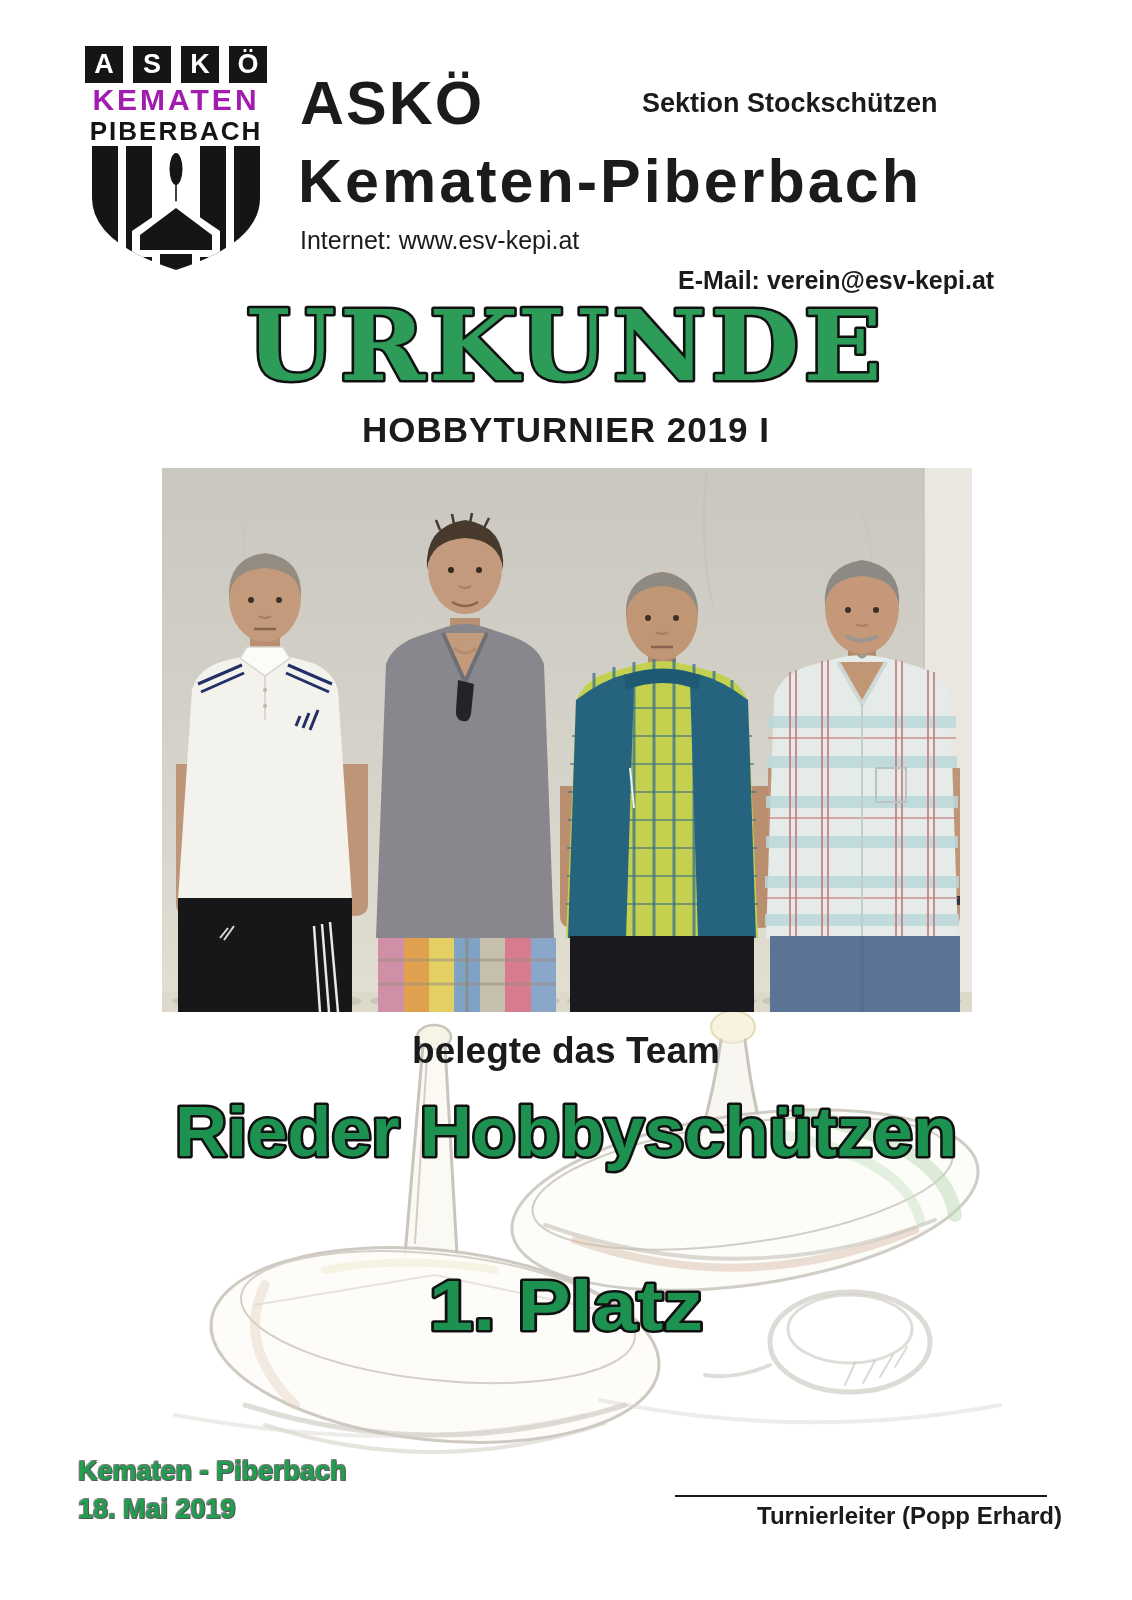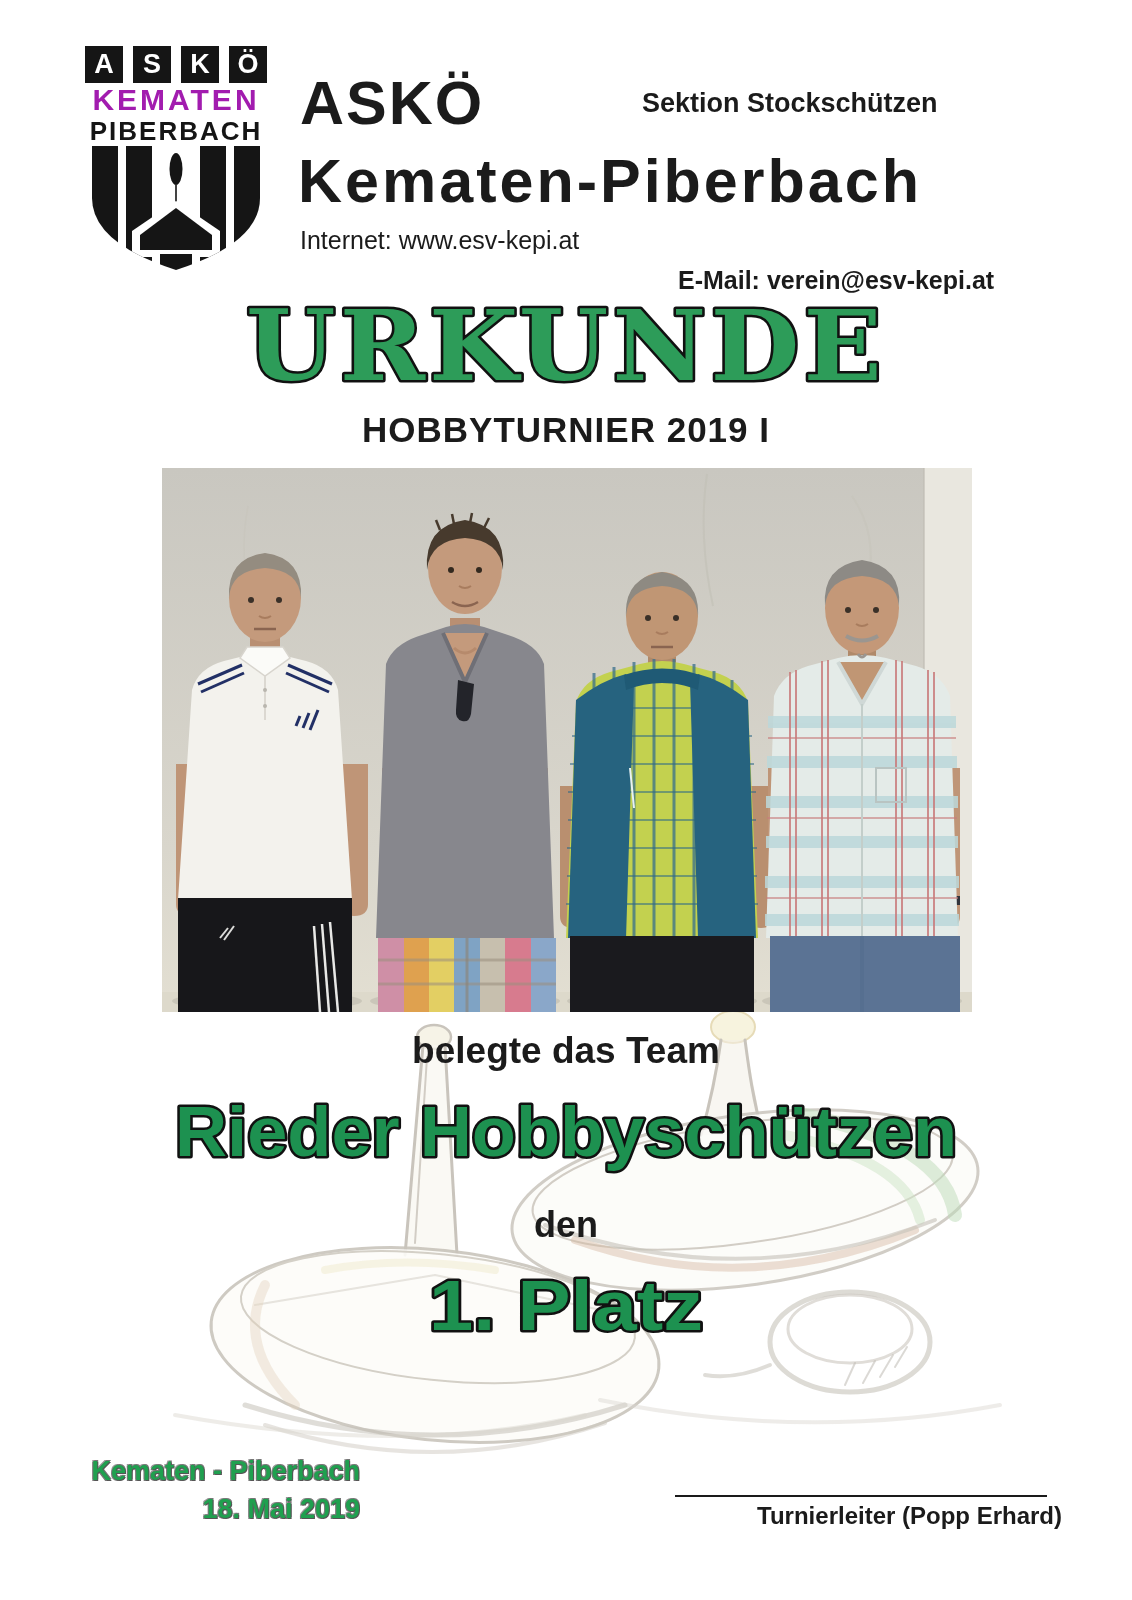--- a/index.html
+++ b/index.html
@@ -32,21 +32,21 @@
     font-size:35px;font-weight:800;letter-spacing:1px;}
   #line1{left:0;top:1030px;width:1132px;text-align:center;font-size:37px;font-weight:800;z-index:3;}
   #team-svg{top:1084px;height:100px;z-index:3;}
   #line2{left:0;top:1204px;width:1132px;text-align:center;font-size:36px;font-weight:800;z-index:3;}
   #rank-svg{top:1258px;height:100px;z-index:3;}
   
   #photo{left:162px;top:468px;width:810px;height:544px;z-index:2;}
   
   #watermark{left:105px;top:985px;width:920px;height:500px;z-index:1;}
   
-  #footer-date{left:78px;top:1456px;width:282px;text-align:right;z-index:4;
+  #footer-date{left:78px;top:1456px;width:282px;text-align:left;z-index:4;
     font-weight:800;font-size:27px;color:#1fa04f;
     text-shadow:1px 1px 0 #555,-1px 1px 0 #777,1px -1px 0 #777,-1px -1px 0 #999;}
   #footer-date .l2{margin-top:7px;}
   #sig-line{left:675px;top:1495px;width:372px;height:2px;background:#1a1a1a;z-index:4;}
   #sig-label{left:660px;top:1502px;width:402px;text-align:right;
     font-size:24px;font-weight:800;z-index:4;}
 </style>
 </head>
 <body>
 
@@ -326,21 +326,20 @@
       <path d="M495,415 Q700,457 895,420" stroke="#cdc8be" stroke-width="4" opacity="0.45"></path>
     </g>
   </svg>
 
   <div id="line1" class="abs">belegte das Team</div>
 
   <svg id="team-svg" class="abs headline" width="1132" height="100">
     <text x="566" y="72" text-anchor="middle" textLength="782" lengthAdjust="spacingAndGlyphs" font-family="'Liberation Sans',sans-serif" font-weight="bold" font-size="70" fill="#1d9150" stroke="#111111" stroke-width="5" paint-order="stroke" stroke-linejoin="round">Rieder Hobbyschützen</text>
   </svg>
 
-  <div id="line2" class="abs">den</div>
 
   <svg id="rank-svg" class="abs headline" width="1132" height="100">
     <text x="566" y="72" text-anchor="middle" textLength="274" lengthAdjust="spacingAndGlyphs" font-family="'Liberation Sans',sans-serif" font-weight="bold" font-size="70" fill="#1d9150" stroke="#111111" stroke-width="5" paint-order="stroke" stroke-linejoin="round">1. Platz</text>
   </svg>
 
   <div id="footer-date" class="abs">
     <div class="l1">Kematen - Piberbach</div>
     <div class="l2">18. Mai 2019</div>
   </div>
 

